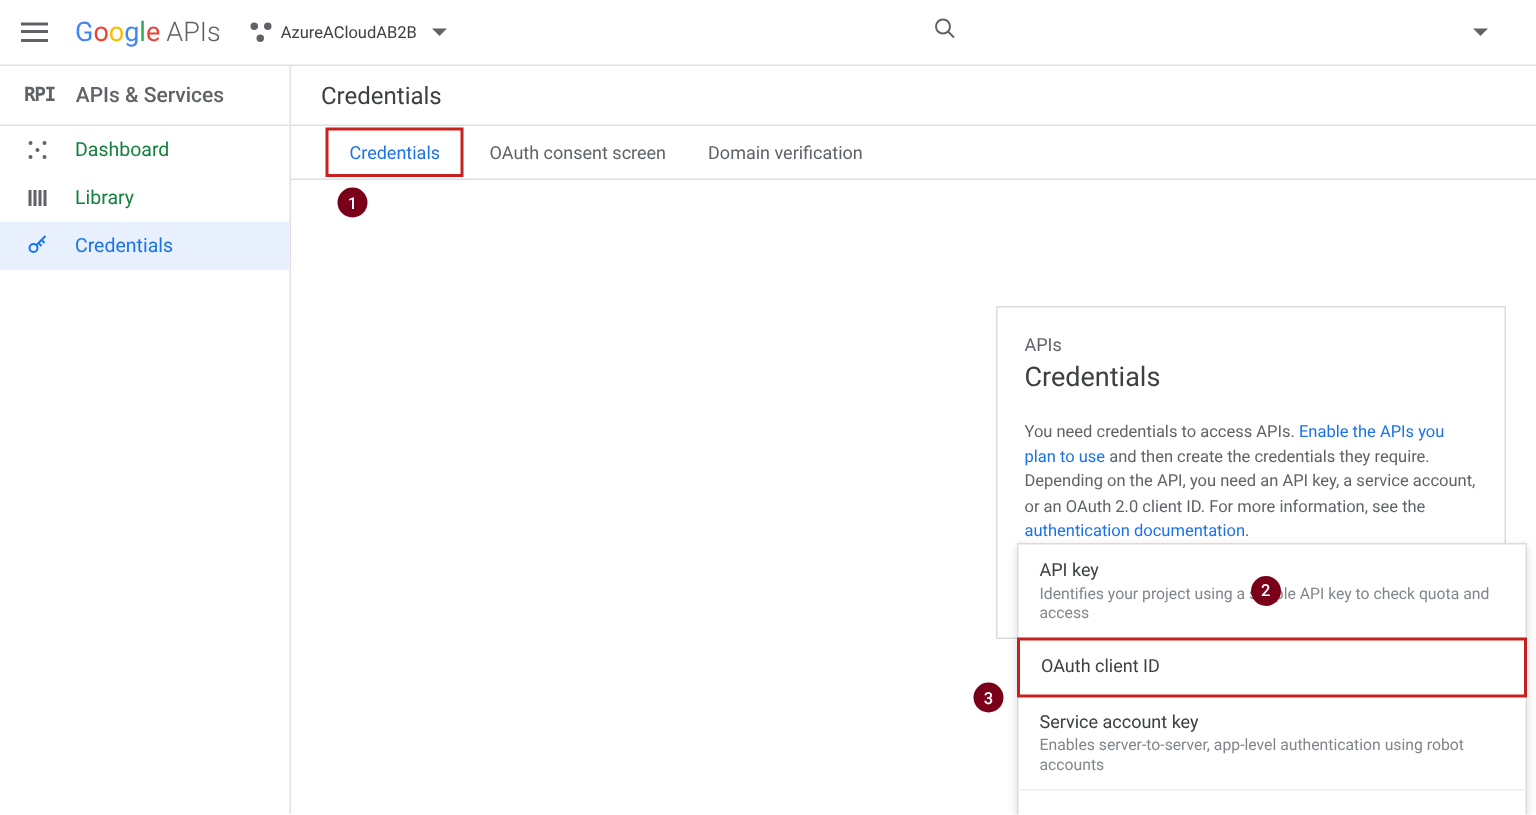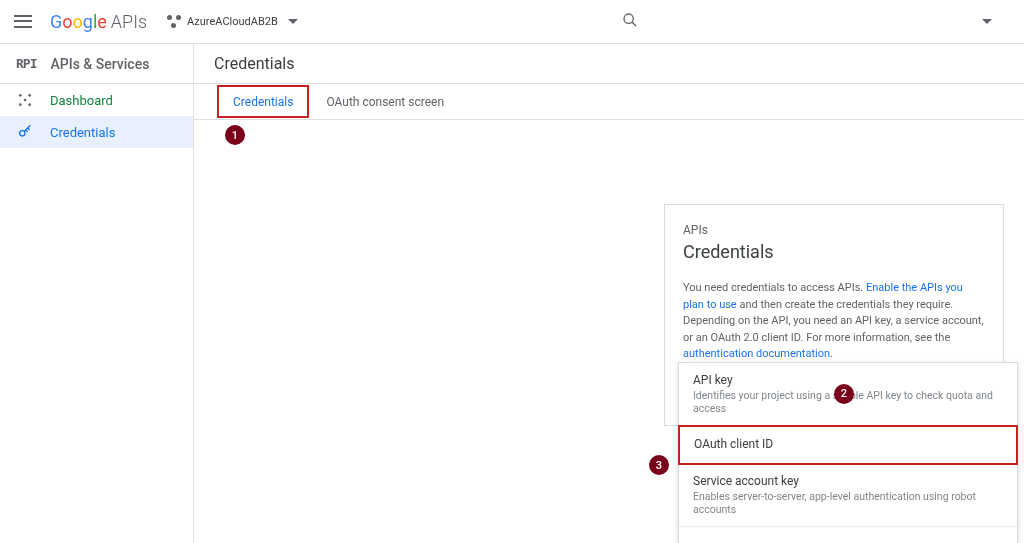--- a/index.html
+++ b/index.html
@@ -124,20 +124,31 @@
         <svg width="16" height="16" viewBox="0 0 24 24" fill="#5f6368">
             <circle cx="5" cy="5" r="2"></circle>
             <circle cx="19" cy="5" r="2"></circle>
             <circle cx="12" cy="12" r="2"></circle>
             <circle cx="5" cy="19" r="2"></circle>
             <circle cx="19" cy="19" r="2"></circle>
           </svg>
       </span>
       <span>Dashboard</span>
     </div>
+    <div class="nav-item">
+      <span class="nav-icon">
+        <svg width="16" height="16" viewBox="0 0 24 24" fill="#5f6368">
+            <rect x="3" y="4" width="3" height="16"></rect>
+            <rect x="8" y="4" width="3" height="16"></rect>
+            <rect x="13" y="4" width="3" height="16"></rect>
+            <rect x="18" y="4" width="3" height="16"></rect>
+          </svg>
+      </span>
+      <span>Library</span>
+    </div>
     <div class="nav-item active">
       <span class="nav-icon">
         <svg width="16" height="16" viewBox="0 0 24 24" fill="none" stroke="#1a73e8" stroke-width="2">
             <circle cx="8" cy="14" r="4"></circle>
             <path d="M11 11 L20 2 M16 6 L19 9 M13 9 L16 12"></path>
           </svg>
       </span>
       <span>Credentials</span>
     </div>
   </div>
@@ -145,20 +156,23 @@
   <div class="content">
     <div class="content-header">
       <div class="content-title">Credentials</div>
     </div>
     <div class="tabs">
       <div class="tab active highlighted">
           <span>Credentials</span>
         </div>
       <div class="tab">
           <span>OAuth consent screen</span>
+        </div>
+      <div class="tab">
+          <span>Domain verification</span>
         </div>
     </div>
 
     <div class="anno" style="left:31px; top:81px;">
         <span>1</span>
       </div>
 
     <div class="card">
       <div class="card-eyebrow">APIs</div>
       <div class="card-title">Credentials</div>

